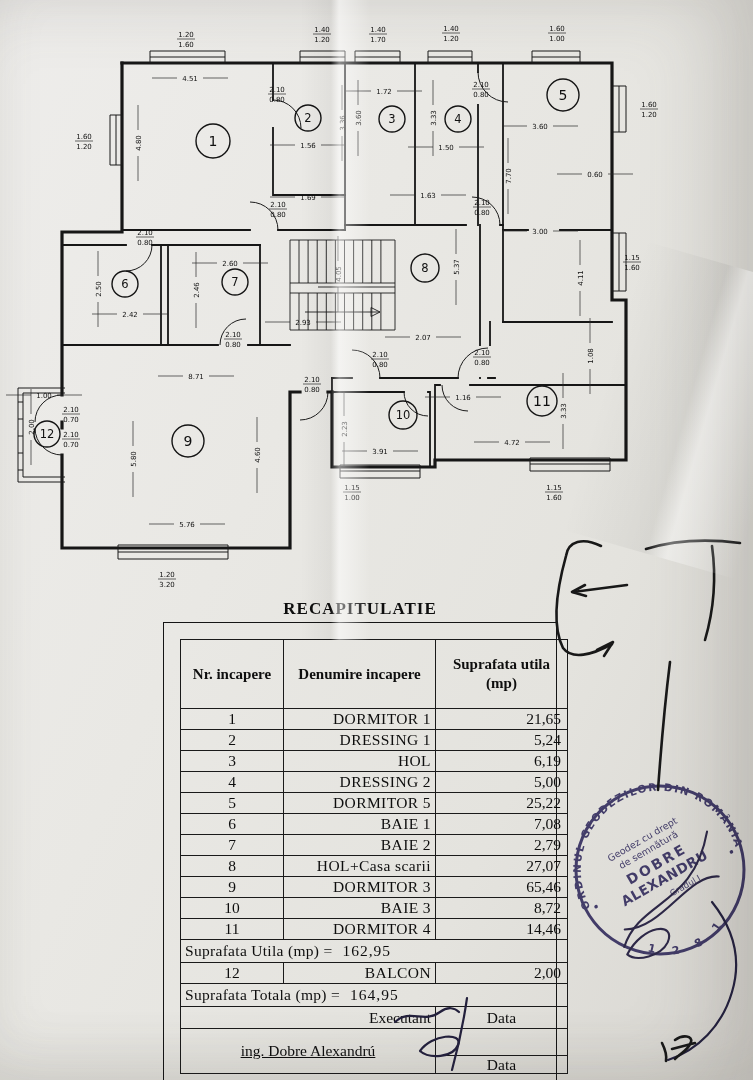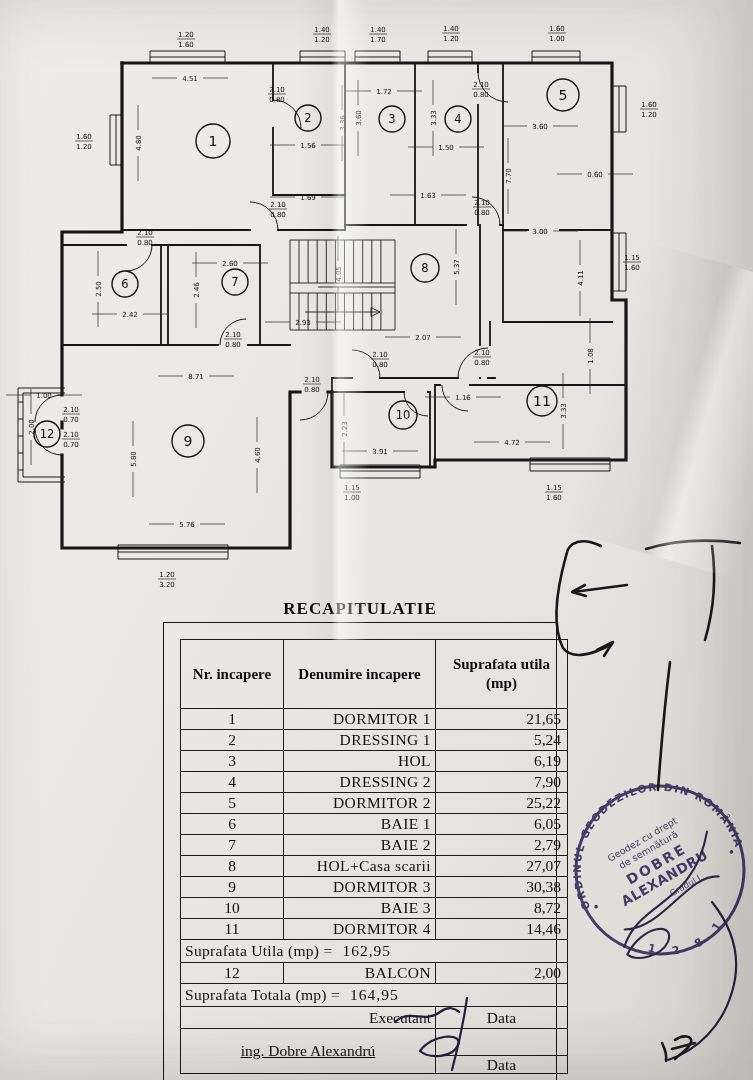--- a/index.html
+++ b/index.html
@@ -480,46 +480,46 @@
               <td class="c2">5,24</td>
             </tr>
             <tr>
               <td class="c0">3</td>
               <td class="c1">HOL</td>
               <td class="c2">6,19</td>
             </tr>
             <tr>
               <td class="c0">4</td>
               <td class="c1">DRESSING 2</td>
-              <td class="c2">7,90</td>
+              <td class="c2">5,00</td>
             </tr>
             <tr>
               <td class="c0">5</td>
-              <td class="c1">DORMITOR 2</td>
+              <td class="c1">DORMITOR 5</td>
               <td class="c2">25,22</td>
             </tr>
             <tr>
               <td class="c0">6</td>
               <td class="c1">BAIE 1</td>
-              <td class="c2">6,05</td>
+              <td class="c2">7,08</td>
             </tr>
             <tr>
               <td class="c0">7</td>
               <td class="c1">BAIE 2</td>
               <td class="c2">2,79</td>
             </tr>
             <tr>
               <td class="c0">8</td>
               <td class="c1">HOL+Casa scarii</td>
               <td class="c2">27,07</td>
             </tr>
             <tr>
               <td class="c0">9</td>
               <td class="c1">DORMITOR 3</td>
-              <td class="c2">30,38</td>
+              <td class="c2">65,46</td>
             </tr>
             <tr>
               <td class="c0">10</td>
               <td class="c1">BAIE 3</td>
               <td class="c2">8,72</td>
             </tr>
             <tr>
               <td class="c0">11</td>
               <td class="c1">DORMITOR 4</td>
               <td class="c2">14,46</td>

